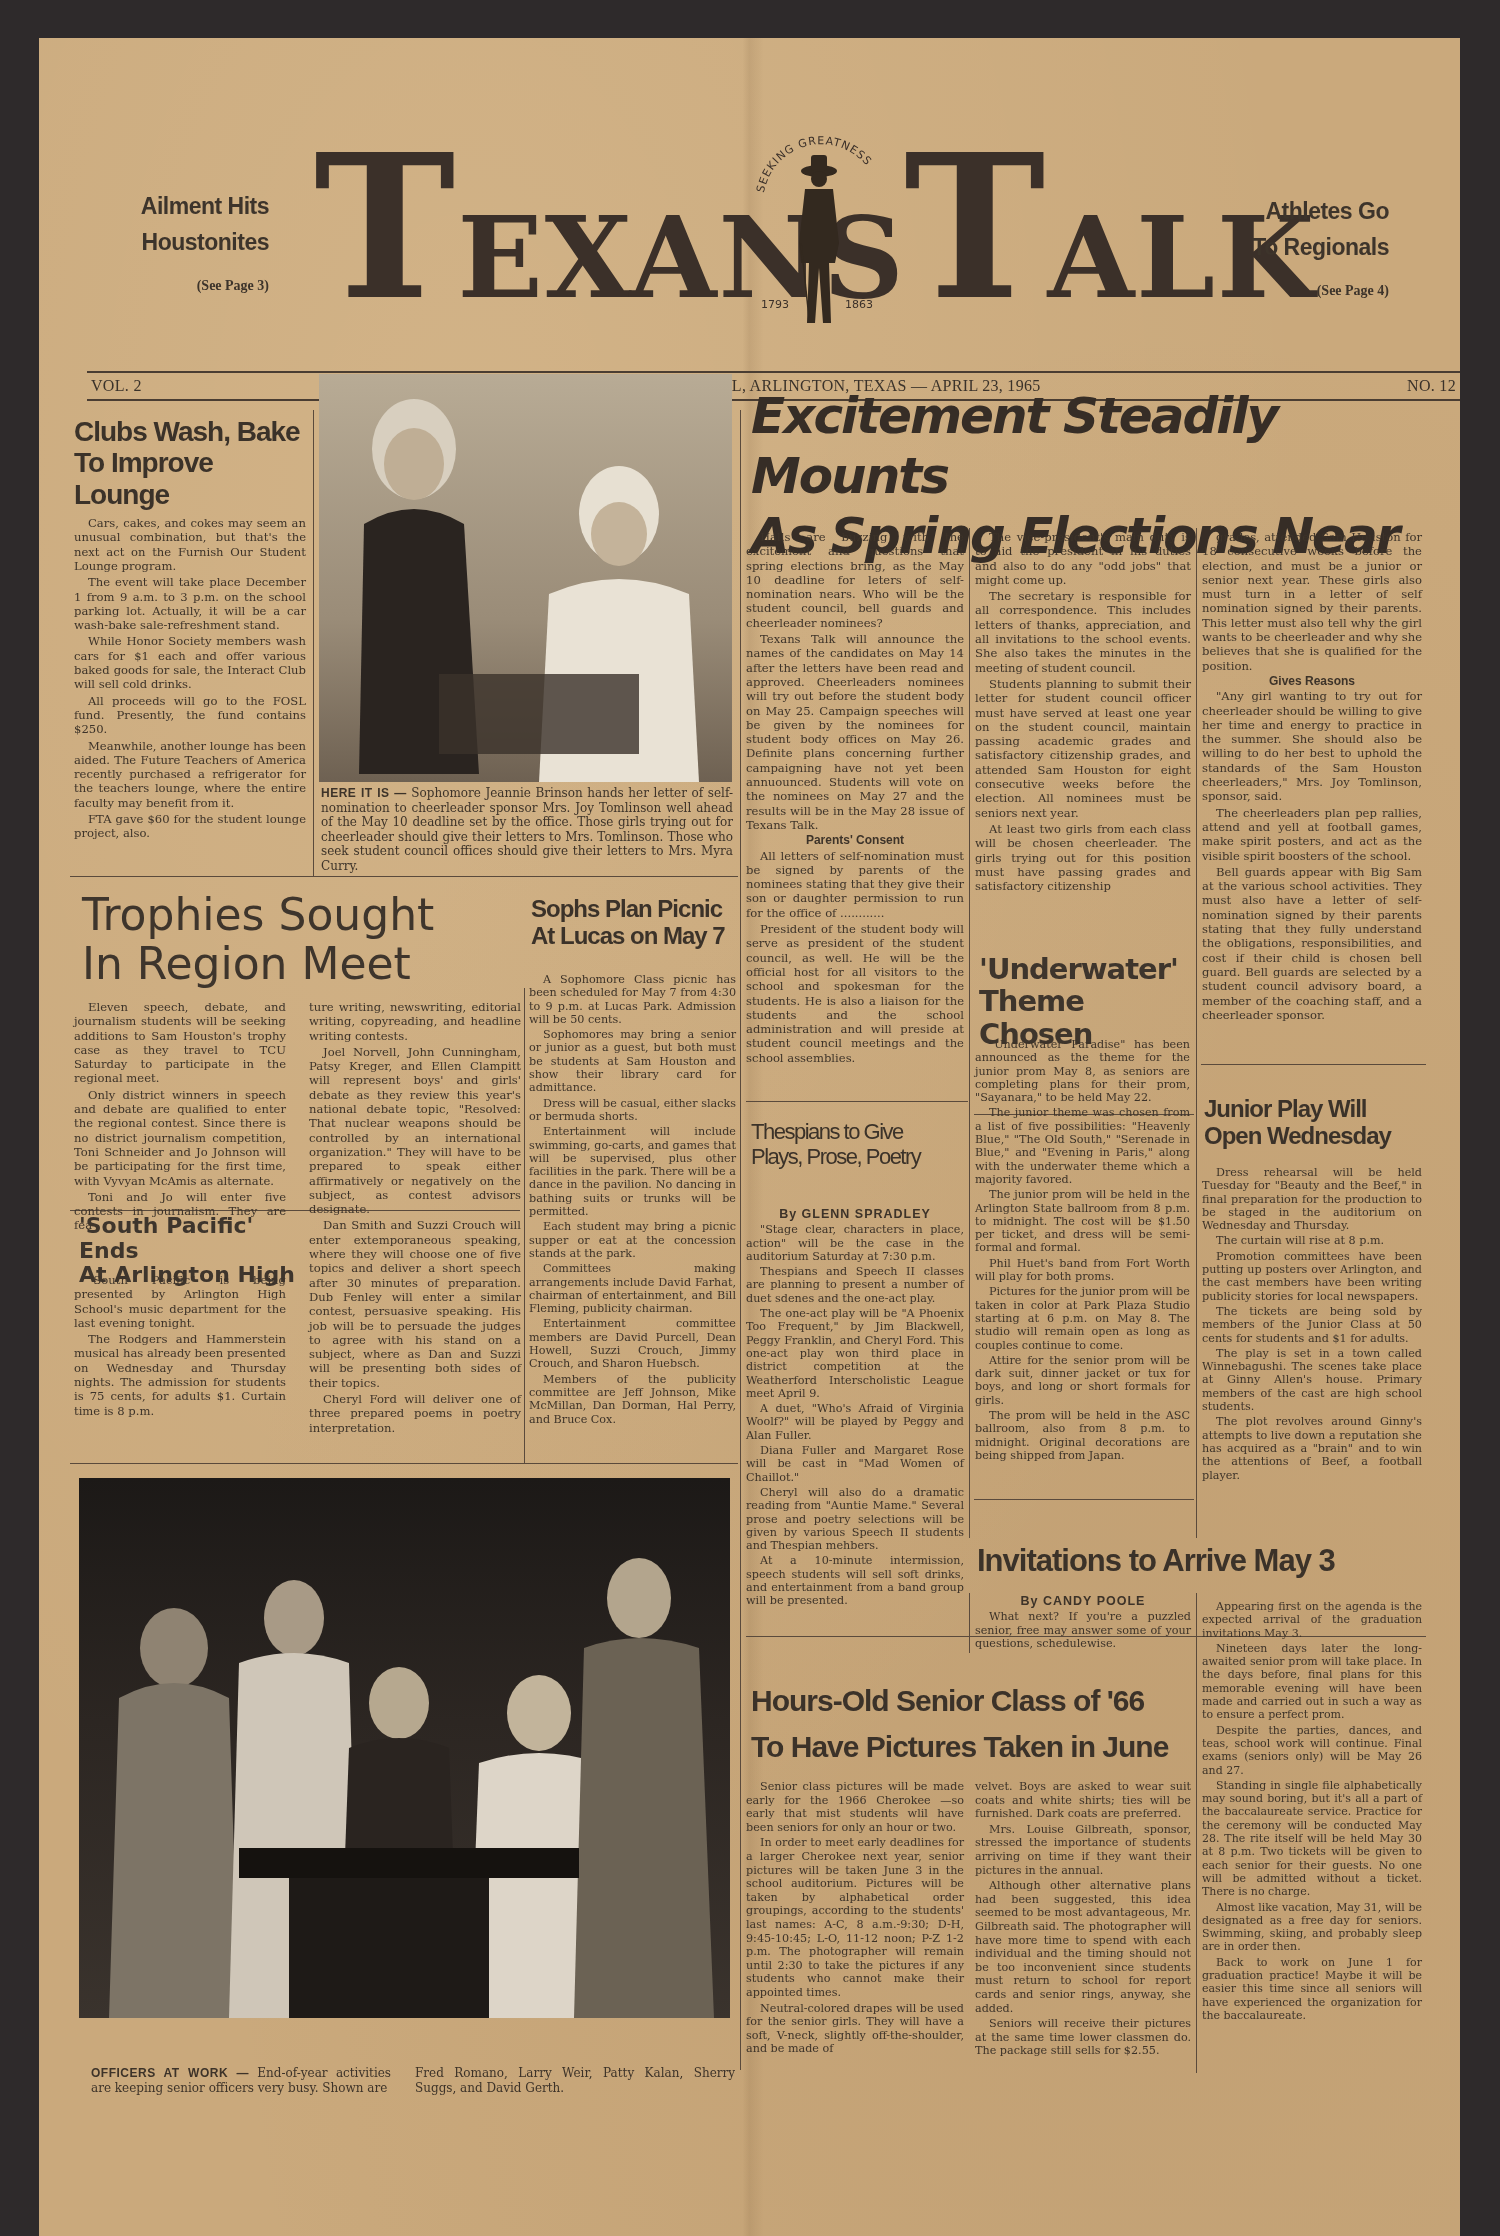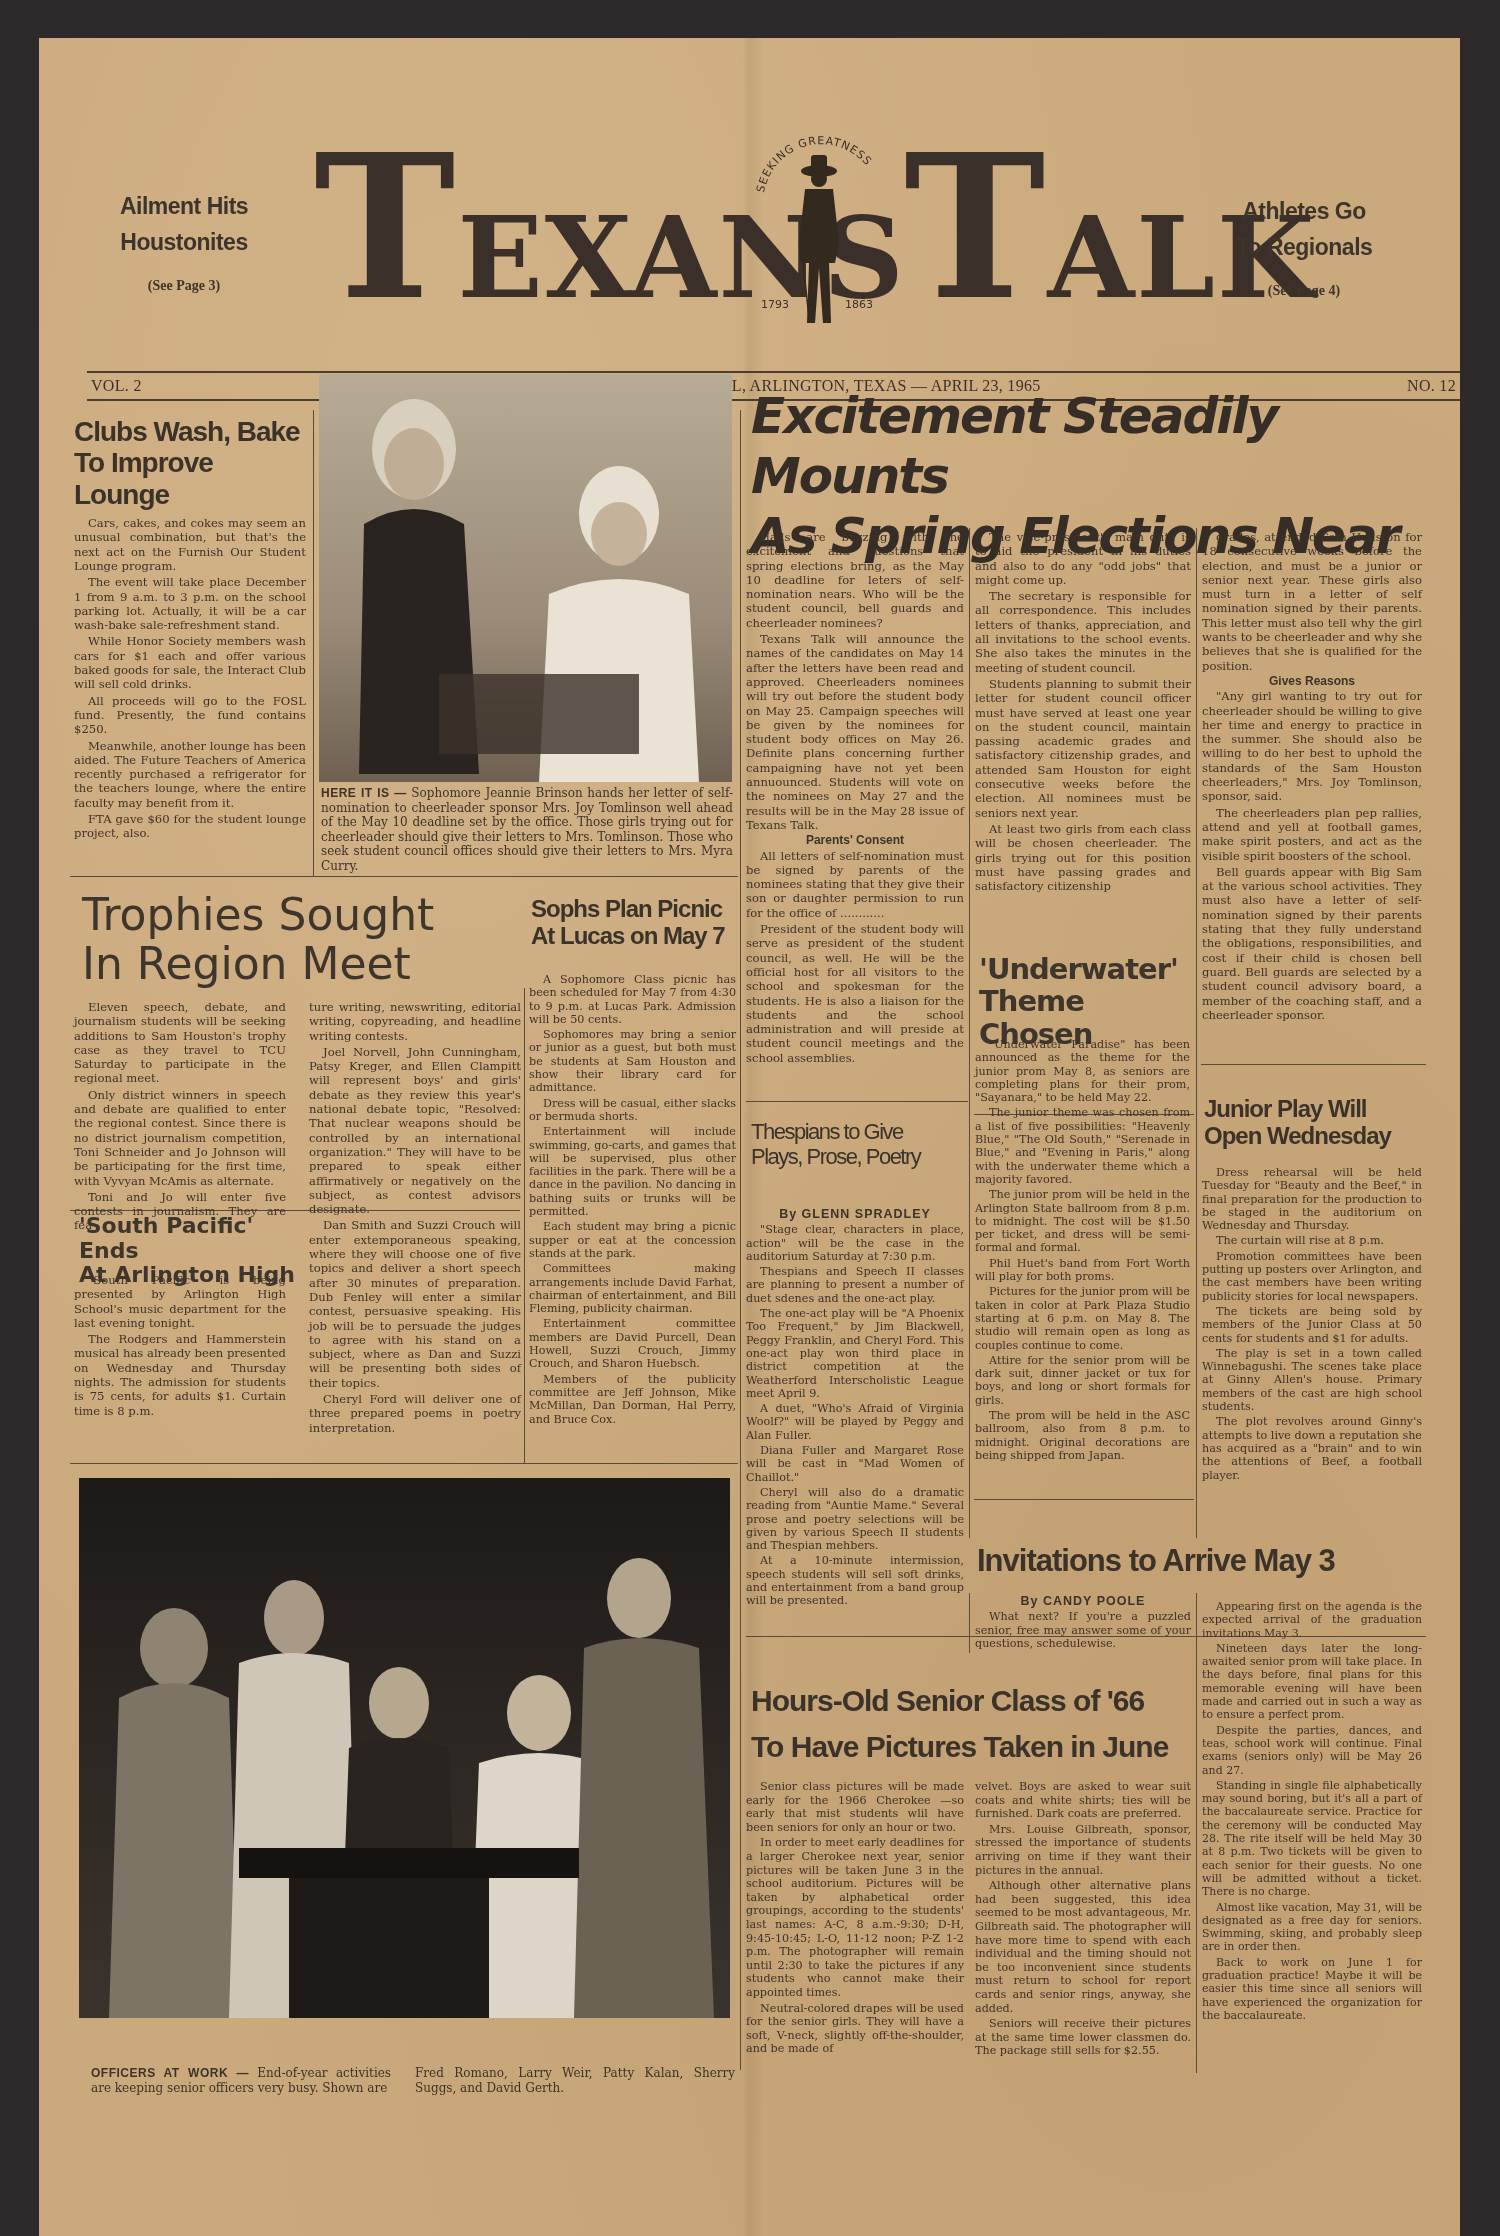--- a/index.html
+++ b/index.html
@@ -14,21 +14,21 @@
     position: absolute; left: 39px; top: 38px;
     width: 1421px; height: 2198px;
     background: #caa97c;
     background-image:
       linear-gradient(90deg, rgba(0,0,0,0) 0%, rgba(0,0,0,0) 49.5%, rgba(90,60,30,0.10) 50%, rgba(0,0,0,0) 51%),
       radial-gradient(ellipse at 30% 20%, rgba(255,235,200,0.15), rgba(0,0,0,0) 60%),
       radial-gradient(ellipse at 80% 80%, rgba(120,80,40,0.10), rgba(0,0,0,0) 60%);
   }
   .abs { position: absolute; }
   
-  .ear { text-align: center; font-family: "Liberation Sans", sans-serif; font-stretch: condensed; color: #3d342b; }
+  .ear { text-align: right; font-family: "Liberation Sans", sans-serif; font-stretch: condensed; color: #3d342b; }
   .ear .h { font-size: 23px; line-height: 36px; font-weight: bold; letter-spacing: -0.5px; }
   .ear .s { font-family: "Liberation Serif", serif; font-size: 14px; font-weight: bold; margin-top: 18px; }
   .flag {
     font-family: "DejaVu Serif", serif; font-weight: bold; color: #3b3029;
     letter-spacing: 2px;
     display: flex; align-items: flex-end;
   }
   .flag .big { font-size: 190px; line-height: 160px; transform: scaleY(1.05); }
   .flag .small { font-size: 112px; line-height: 100px; }
   .dateline {

